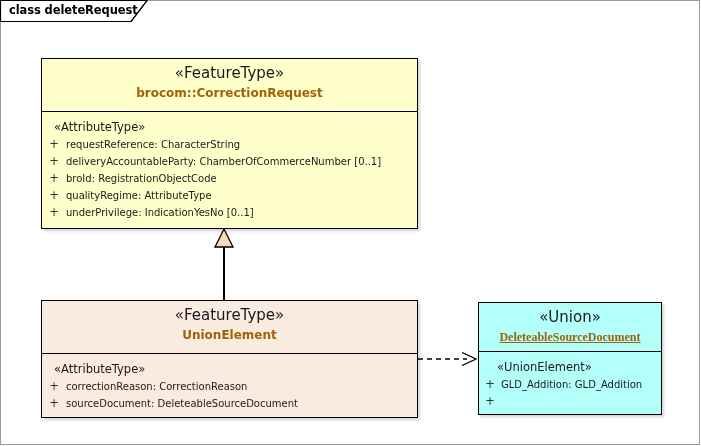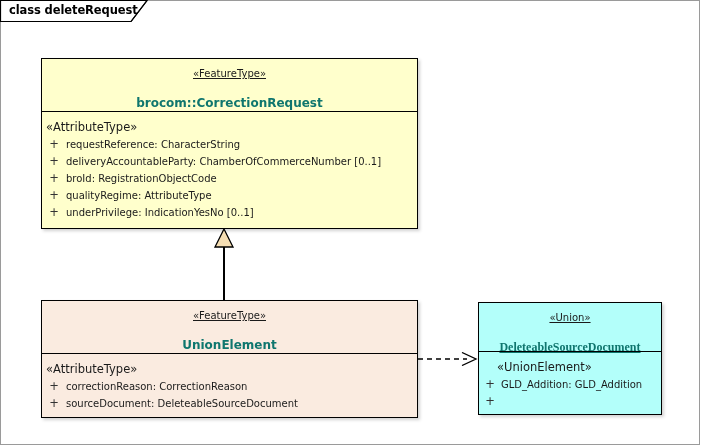--- a/index.html
+++ b/index.html
@@ -54,53 +54,52 @@
     border: 1.4px solid #000000;
     box-sizing: border-box;
     box-shadow: 2px 2px 3px rgba(0,0,0,0.18);
   }
   .uml-header {
     text-align: center;
     padding: 7px 4px 7px 4px;
     box-sizing: border-box;
   }
   .stereo {
-    font-size: 10px;
+    font-size: 15px;
     color: #1a1a1a;
     line-height: 15px;
     white-space: nowrap;
-    text-decoration: underline;
   }
   .cls-name {
     font-size: 12px;
     font-weight: bold;
-    color: #0f766e;
+    color: #a16207;
     line-height: 16px;
     white-space: nowrap;
-    margin-top: 14px;
+    margin-top: 4px;
   }
   .cls-name.underline {
     text-decoration: underline;
     font-family: Liberation Serif, serif;
   }
   .uml-divider {
     border-top: 1.4px solid #000000;
     height: 0;
     font-size: 0;
     line-height: 0;
   }
   .uml-compartment {
     padding: 7px 0 6px 0;
     box-sizing: border-box;
     overflow: hidden;
   }
   .compartment-stereo {
     font-size: 11.5px;
     color: #1a1a1a;
-    padding-left: 4px;
+    padding-left: 12px;
     line-height: 17px;
     white-space: nowrap;
   }
   .attr-row {
     display: flex;
     align-items: baseline;
     line-height: 17px;
     white-space: nowrap;
   }
   .attr-vis {

